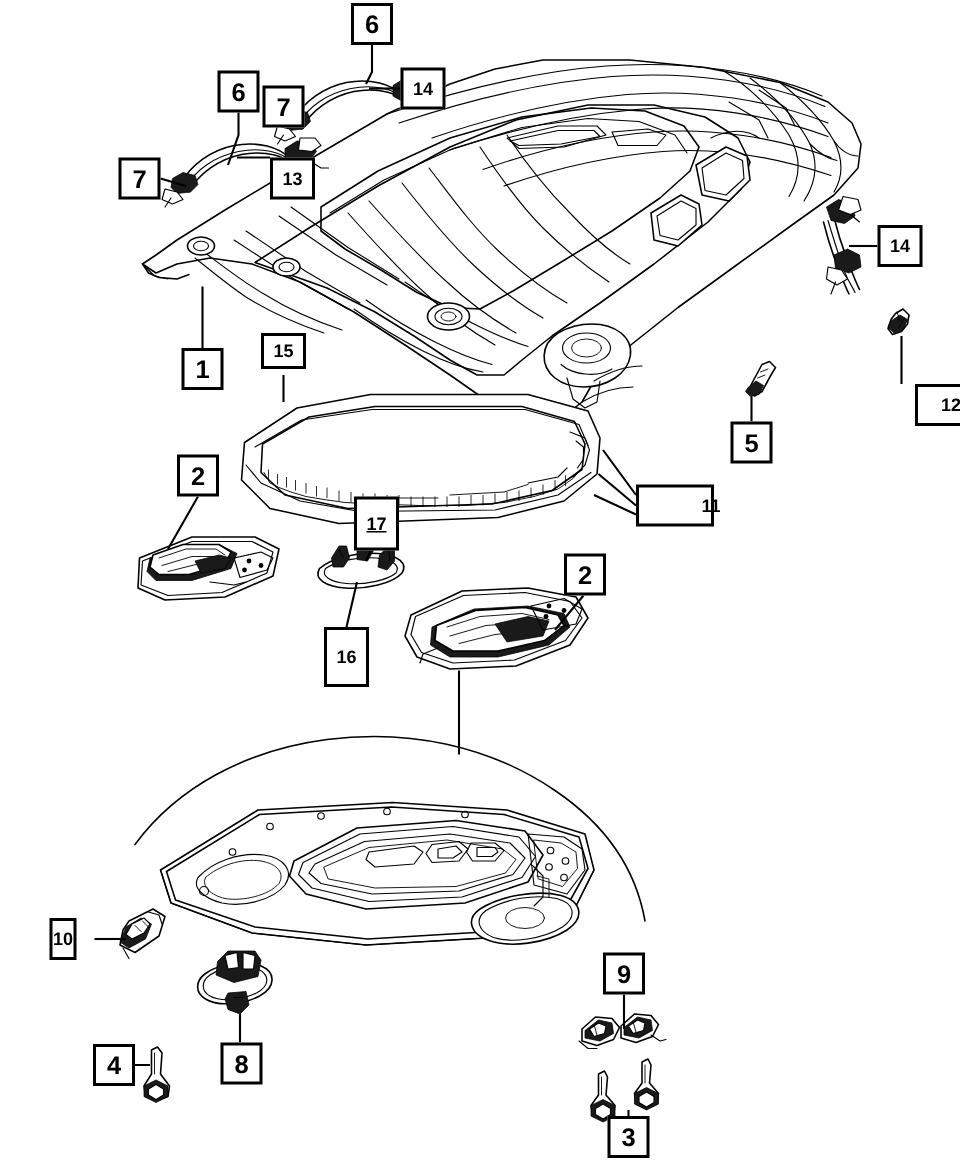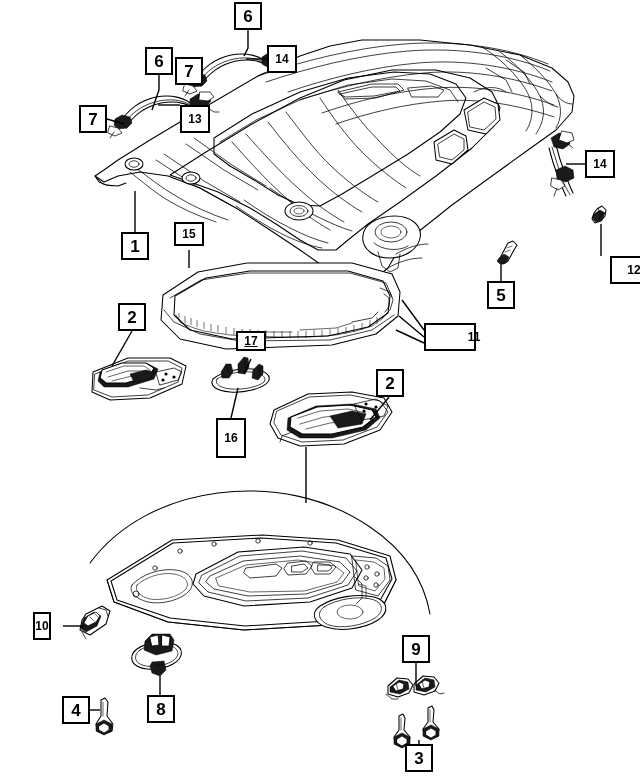--- a/index.html
+++ b/index.html
@@ -433,21 +433,21 @@
 <div class="callout w2" style="left:174px;top:222px;width:30px;height:24px;">15</div>
 
 <div class="callout w2" style="left:610px;top:256px;width:48px;height:28px;">12</div>
 
 <div class="callout" style="left:487px;top:281px;width:28px;height:28px;">5</div>
 
 <div class="callout" style="left:118px;top:303px;width:28px;height:28px;">2</div>
 
 <div class="callout w2" style="left:424px;top:323px;width:30px;height:28px;padding-left:48px;">11</div>
 
-<div class="callout w2" style="left:236px;top:331px;width:30px;height:20px;text-decoration:underline;">17</div>
+<div class="callout w2" style="left:236px;top:331px;width:30px;height:36px;text-decoration:underline;">17</div>
 
 <div class="callout" style="left:376px;top:369px;width:28px;height:28px;">2</div>
 
 <div class="callout w2" style="left:216px;top:418px;width:30px;height:40px;">16</div>
 
 <div class="callout w2" style="left:33px;top:612px;width:18px;height:28px;">10</div>
 
 <div class="callout" style="left:402px;top:635px;width:28px;height:28px;">9</div>
 
 <div class="callout" style="left:62px;top:696px;width:28px;height:28px;">4</div>

